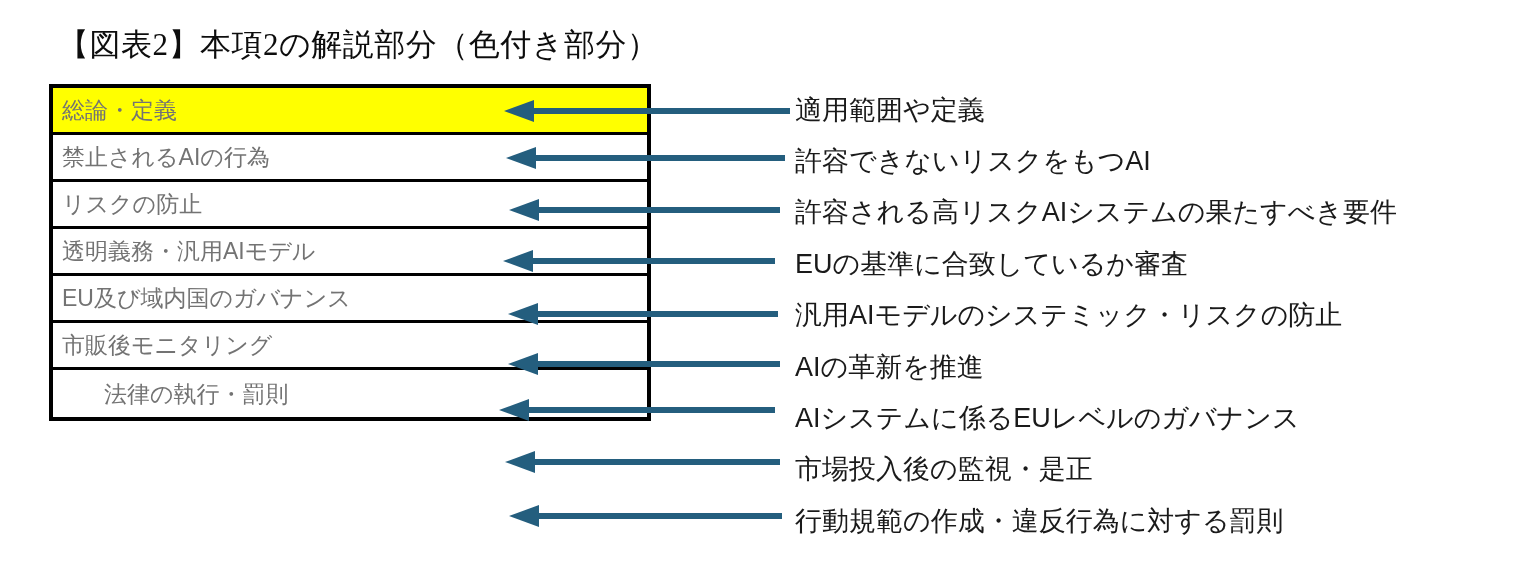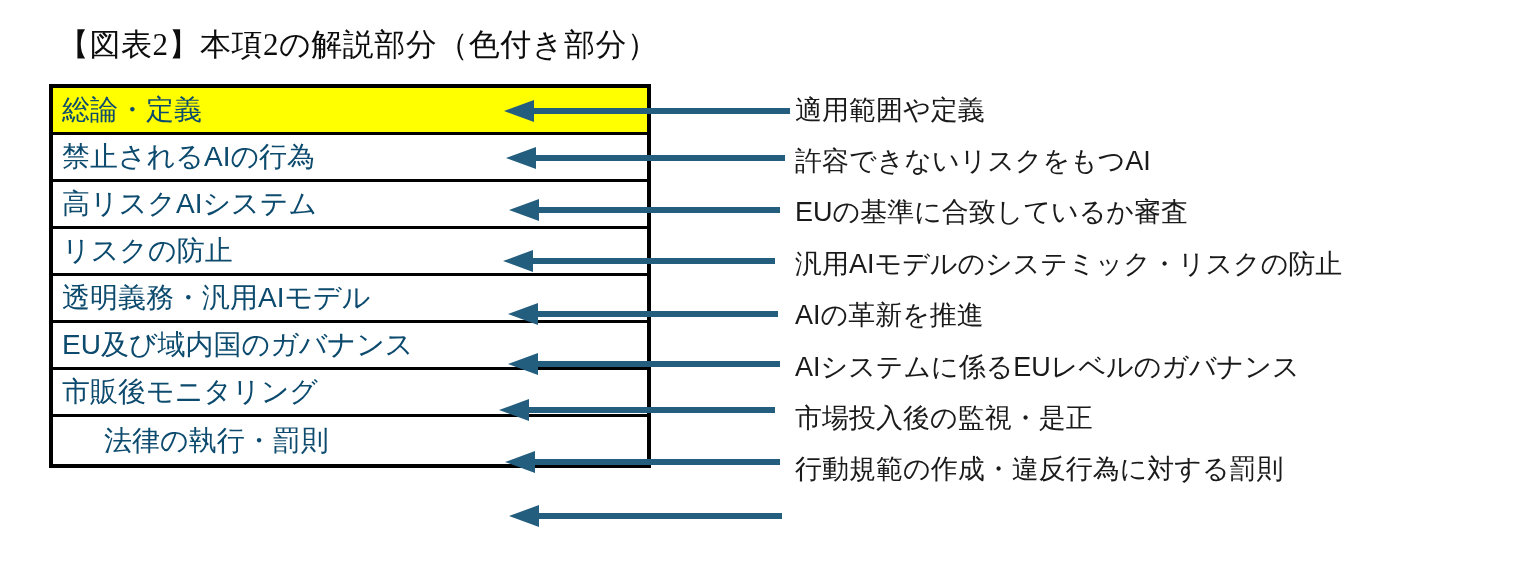--- a/index.html
+++ b/index.html
@@ -58,23 +58,23 @@
   }
   .table-row:last-child {
     border-bottom: none;
     padding-left: 42px;
   }
   .table-row.highlighted {
     background: #ffff00;
   }
   .row-label {
     padding-left: 9px;
-    font-size: 28px;
+    font-size: 23px;
     line-height: 30px;
-    color: #0c4a6e;
+    color: #737373;
     white-space: nowrap;
     font-family: "Liberation Sans", "DejaVu Sans", sans-serif;
   }
 
   
   #arrow-layer {
     position: absolute;
     left: 0;
     top: 0;
     width: 1513px;
@@ -108,23 +108,20 @@
 
   <div id="figure-title">【図表2】本項2の解説部分（色付き部分）</div>
 
   <div id="category-table">
 
   <div class="table-row highlighted">
         <span class="row-label">総論・定義</span>
       </div>
       <div class="table-row">
         <span class="row-label">禁止されるAIの行為</span>
-      </div>
-      <div class="table-row">
-        <span class="row-label">高リスクAIシステム</span>
       </div>
       <div class="table-row">
         <span class="row-label">リスクの防止</span>
       </div>
       <div class="table-row">
         <span class="row-label">透明義務・汎用AIモデル</span>
       </div>
       <div class="table-row">
         <span class="row-label">EU及び域内国のガバナンス</span>
       </div>
@@ -172,20 +169,21 @@
       <g>
         <line x1="535" y1="516" x2="782" y2="516" stroke="#245E7E" stroke-width="6"></line>
         <polygon points="509,516 539,505 539,527" fill="#245E7E"></polygon>
       </g>
     </svg>
 
   <div id="description-list">
 
   <div class="description-item">適用範囲や定義</div>
       <div class="description-item">許容できないリスクをもつAI</div>
+      <div class="description-item">許容される高リスクAIシステムの果たすべき要件</div>
       <div class="description-item">EUの基準に合致しているか審査</div>
       <div class="description-item">汎用AIモデルのシステミック・リスクの防止</div>
       <div class="description-item">AIの革新を推進</div>
       <div class="description-item">AIシステムに係るEUレベルのガバナンス</div>
       <div class="description-item">市場投入後の監視・是正</div>
       <div class="description-item">行動規範の作成・違反行為に対する罰則</div>
     </div>
 
 </div>
 

